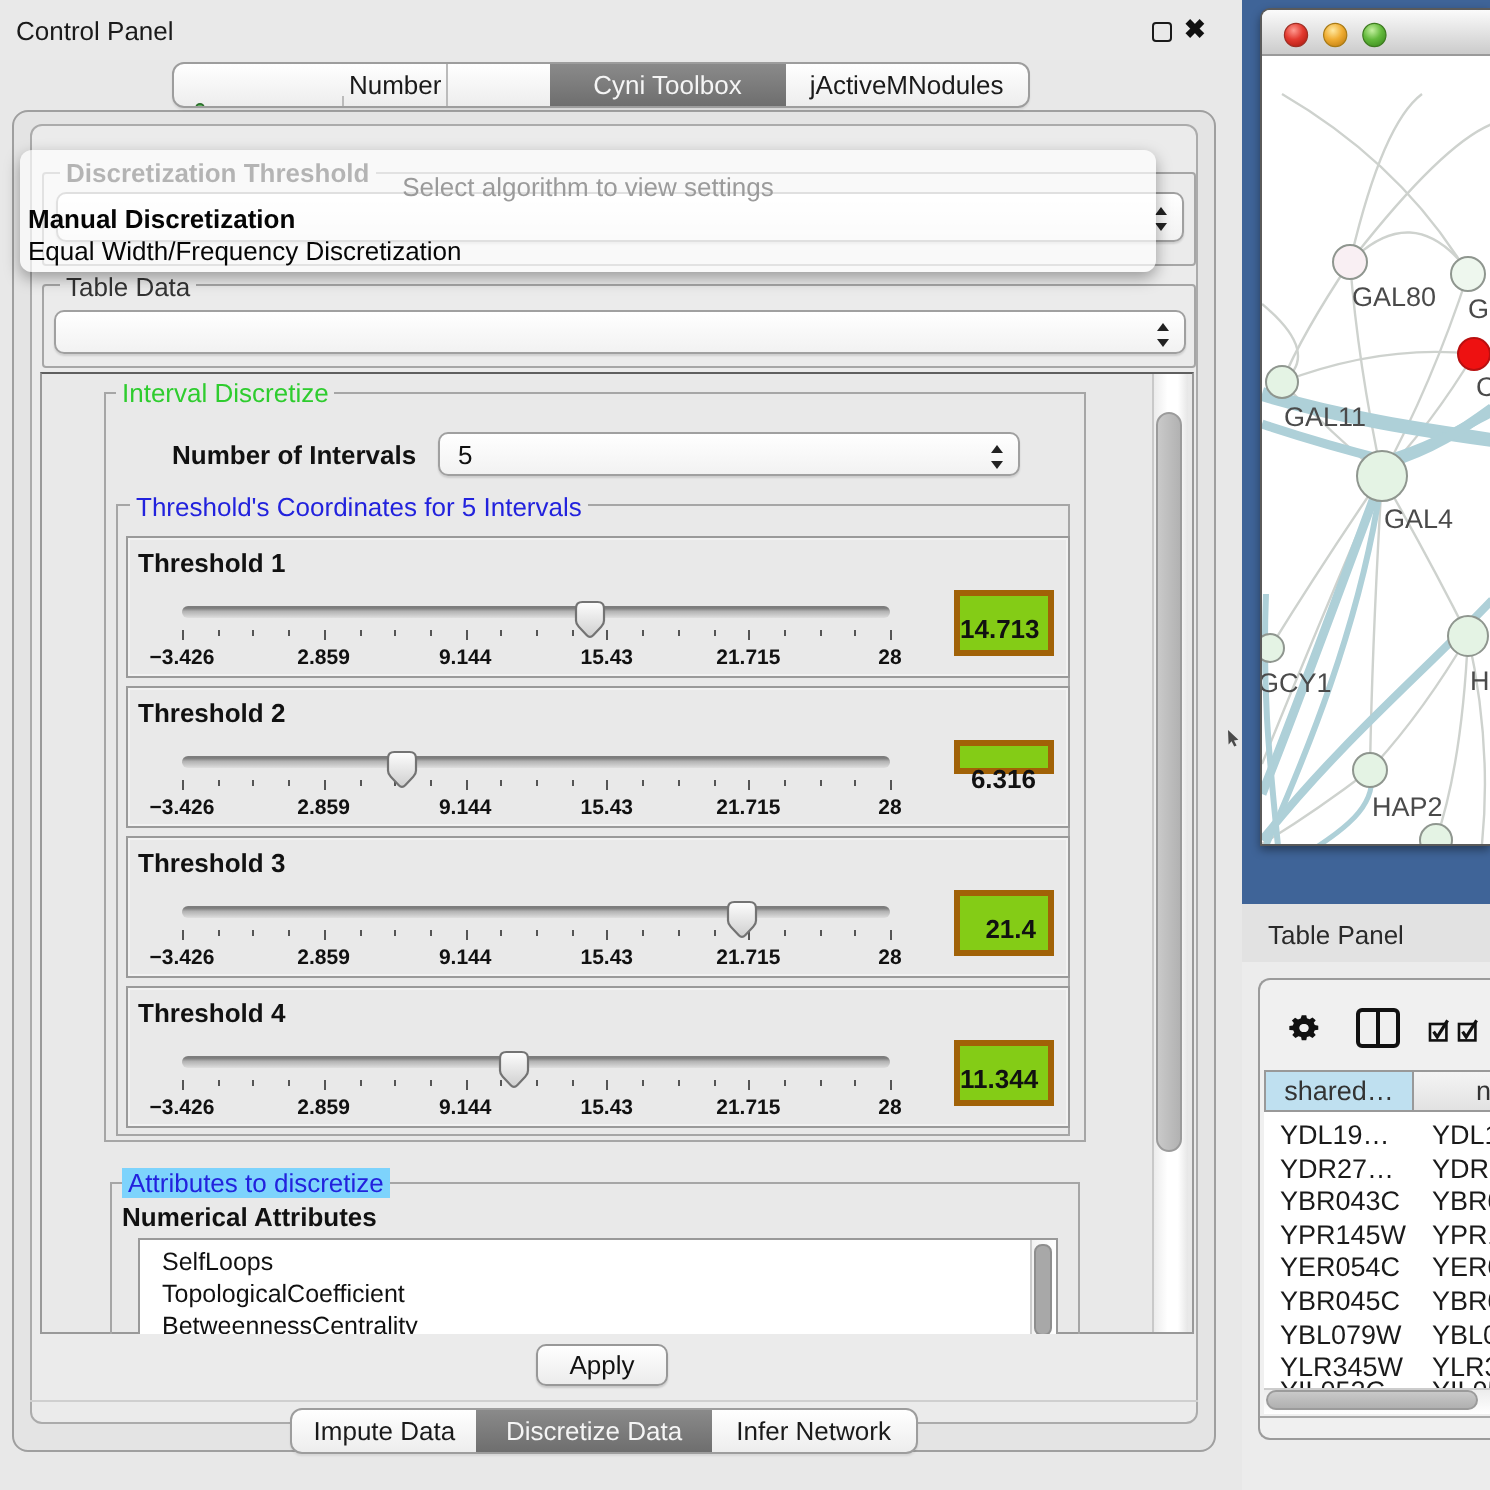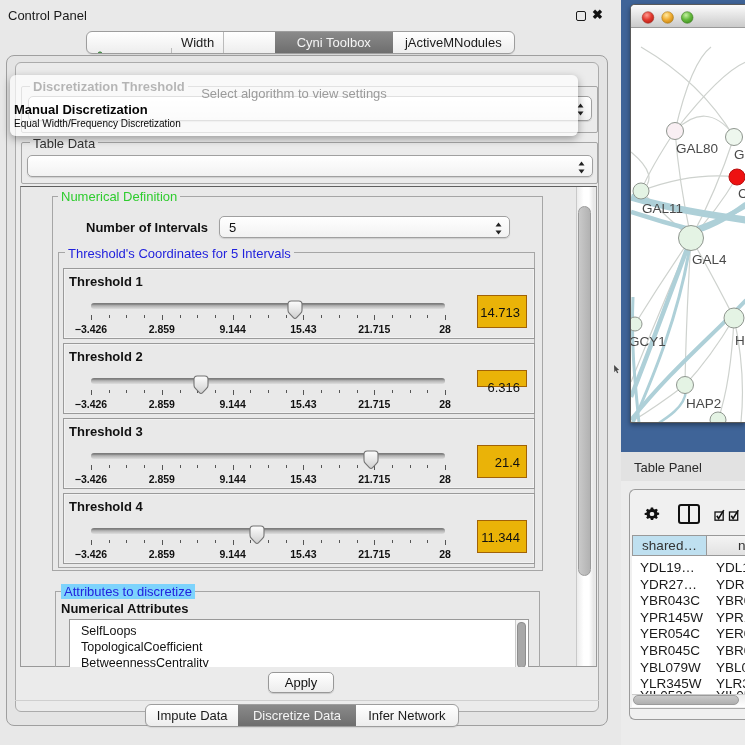--- a/index.html
+++ b/index.html
@@ -6,39 +6,39 @@
 .abs{position:absolute;}
 .grouplabel{position:absolute;font-size:13px;color:#333;background:transparent;}
 .gborder{position:absolute;border:1px solid #a6a6a6;}
 .combo{position:absolute;background:linear-gradient(180deg,#ffffff,#f2f2f2);border:1px solid #a0a0a0;border-radius:5px;font-size:13px;color:#111;box-shadow:0 1px 1px rgba(0,0,0,0.12);}
 .combo .txt{position:absolute;left:9px;top:3px;}
 .chev{position:absolute;right:6px;top:3px;width:9px;}
 .tabseg{display:flex;align-items:center;justify-content:center;font-size:13px;color:#1a1a1a;height:100%;}
 .dark{background:linear-gradient(180deg,#8a8a8a,#6e6e6e);color:#f5f5f5;}
 .tick{position:absolute;width:1px;background:#555;}
 .slbl{position:absolute;font-size:10.5px;font-weight:bold;color:#111;transform:translateX(-50%);white-space:nowrap;}
-.valbox{position:absolute;background:#eab308;border:1px solid #a16207;font-size:13px;color:#111;text-align:right;padding:9px 6px 0 0;}
+.valbox{position:absolute;background:#84cc16;border:3px solid #a16207;font-size:13px;color:#111;text-align:right;padding:9px 6px 0 0;font-weight:bold;}
 .btitle{position:absolute;font-weight:bold;font-size:13px;color:#111;}
 </style></head><body>
 
 <div class="abs" style="left:0;top:0;width:745px;height:30px;background:#e9e9e9;"></div>
 <div class="abs" style="left:8px;top:8px;font-size:13px;color:#1a1a1a;">Control Panel</div>
 <div class="abs" style="left:576px;top:11px;width:10px;height:10px;border:1.6px solid #1a1a1a;border-radius:2px;"></div>
 <div class="abs" style="left:592px;top:7px;font-size:13px;font-weight:bold;color:#111;">✖</div>
 <div class="abs" style="left:6px;top:55px;width:602px;height:671px;border:1px solid #9f9f9f;border-radius:8px;background:#e4e4e4;"></div>
 <div class="abs" style="left:15px;top:62px;width:584px;height:650px;border:1px solid #ababab;border-radius:6px;background:#ebebeb;"></div>
 <div class="abs" style="left:86px;top:31px;width:429px;height:23px;background:linear-gradient(180deg,#ffffff,#ededed);border:1px solid #9d9d9d;border-radius:6px;overflow:hidden;display:flex;box-shadow:0 1px 1px rgba(0,0,0,0.08);">
     <div class="tabseg" style="width:90px;border-right:1px solid #bbb;margin-top:16px;"><svg width="11" height="16" style="margin-right:5px;" viewBox="0 0 11 16">
         <line x1="3" y1="3" x2="3" y2="13" stroke="#4e8e4e" stroke-width="1.2"></line>
         <line x1="3" y1="8.5" x2="8" y2="7" stroke="#4e8e4e" stroke-width="1.2"></line>
         <circle cx="3" cy="2.8" r="1.9" fill="#5cb85c" stroke="#2e6e2e" stroke-width="0.9"></circle>
         <circle cx="8.3" cy="7" r="1.9" fill="#5cb85c" stroke="#2e6e2e" stroke-width="0.9"></circle>
         <circle cx="3" cy="13" r="1.9" fill="#5cb85c" stroke="#2e6e2e" stroke-width="0.9"></circle>
       </svg>Network</div>
-    <div class="tabseg" style="width:54px;border-right:1px solid #bbb;">Width</div>
+    <div class="tabseg" style="width:54px;border-right:1px solid #bbb;">Number</div>
     <div class="tabseg" style="width:54px;margin-top:16px;">Select</div>
     <div class="tabseg dark" style="width:124px;">Cyni Toolbox</div>
     <div class="tabseg" style="width:128px;">jActiveMNodules</div>
   </div>
 <div class="gborder" style="left:21px;top:86px;width:577px;height:47px;border-radius:2px;"></div>
 <div class="grouplabel" style="left:30px;top:79px;background:#ebebeb;padding:0 3px;font-weight:bold;color:#181818;">Discretization Threshold</div>
 <div class="combo" style="left:28px;top:96px;width:564px;height:25px;">
     <svg class="chev" style="top:6px;" width="8" height="13" viewBox="0 0 8 13">
       <path d="M4 0.5 L7 4.5 L1 4.5 Z" fill="#222"></path>
       <path d="M4 12.5 L7 8.5 L1 8.5 Z" fill="#222"></path>
@@ -47,21 +47,21 @@
 <div class="gborder" style="left:21px;top:142px;width:577px;height:42px;border-radius:2px;"></div>
 <div class="grouplabel" style="left:30px;top:136px;background:#ebebeb;padding:0 3px;">Table Data</div>
 <div class="combo" style="left:27px;top:155px;width:566px;height:22px;">
     <svg class="chev" style="top:5px;" width="8" height="13" viewBox="0 0 8 13">
       <path d="M4 0.5 L7 4.5 L1 4.5 Z" fill="#222"></path>
       <path d="M4 12.5 L7 8.5 L1 8.5 Z" fill="#222"></path>
     </svg>
   </div>
 <div class="abs" style="left:20px;top:186px;width:577px;height:481px;border:1px solid #999;border-top-color:#5f5f5f;background:#e9e9e9;overflow:hidden;"></div>
 <div class="abs" style="left:52px;top:196px;width:491px;height:375px;border:1px solid #a6a6a6;"></div>
-<div class="grouplabel" style="left:58px;top:189px;background:#e9e9e9;padding:0 3px;color:#2ecc2e;">Numerical Definition</div>
+<div class="grouplabel" style="left:58px;top:189px;background:#e9e9e9;padding:0 3px;color:#2ecc2e;">Interval Discretize</div>
 <div class="btitle" style="left:86px;top:220px;">Number of Intervals</div>
 <div class="combo" style="left:219px;top:216px;width:291px;height:22px;">
     <span class="txt">5</span>
     <svg class="chev" style="top:5px;" width="8" height="13" viewBox="0 0 8 13">
       <path d="M4 0.5 L7 4.5 L1 4.5 Z" fill="#222"></path>
       <path d="M4 12.5 L7 8.5 L1 8.5 Z" fill="#222"></path>
     </svg>
   </div>
 <div class="abs" style="left:58px;top:252px;width:477px;height:316px;border:1px solid #a6a6a6;"></div>
 <div class="grouplabel" style="left:65px;top:246px;background:#e9e9e9;padding:0 3px;color:#2222dd;">Threshold's Coordinates for 5 Intervals</div>
@@ -342,12 +342,12 @@
     <div style="position:absolute;left:84px;top:141.2px;">YLR345W</div>
     <div style="position:absolute;left:8px;top:153px;">YIL052C</div>
     <div style="position:absolute;left:84px;top:153px;">YIL052C</div>
   </div>
 <div class="abs" style="left:630px;top:708px;width:115px;height:1px;background:#aaaaaa;"></div>
 <div class="abs" style="left:632px;top:694px;width:113px;height:13px;background:linear-gradient(180deg,#ececec,#ffffff);border-top:1px solid #ccc;"></div>
 <div class="abs" style="left:633px;top:695px;width:106px;height:10px;background:linear-gradient(180deg,#c9c9c9,#b0b0b0);border:1px solid #9b9b9b;border-radius:5px;"></div>
 <div class="abs" style="left:10px;top:75px;width:568px;height:61px;background:rgba(255,255,255,0.68);border-radius:6px;box-shadow:0 3px 8px rgba(0,0,0,0.35);z-index:50;"></div>
 <div class="abs" style="left:10px;top:86px;width:568px;text-align:center;font-size:13px;color:#9b9b9b;z-index:51;">Select algorithm to view settings</div>
 <div class="abs" style="left:14px;top:102px;font-size:13px;font-weight:bold;color:#050505;z-index:51;">Manual Discretization</div>
-<div class="abs" style="left:14px;top:118px;font-size:10px;color:#050505;z-index:51;">Equal Width/Frequency Discretization</div>
+<div class="abs" style="left:14px;top:118px;font-size:13px;color:#050505;z-index:51;">Equal Width/Frequency Discretization</div>
 </body></html>

